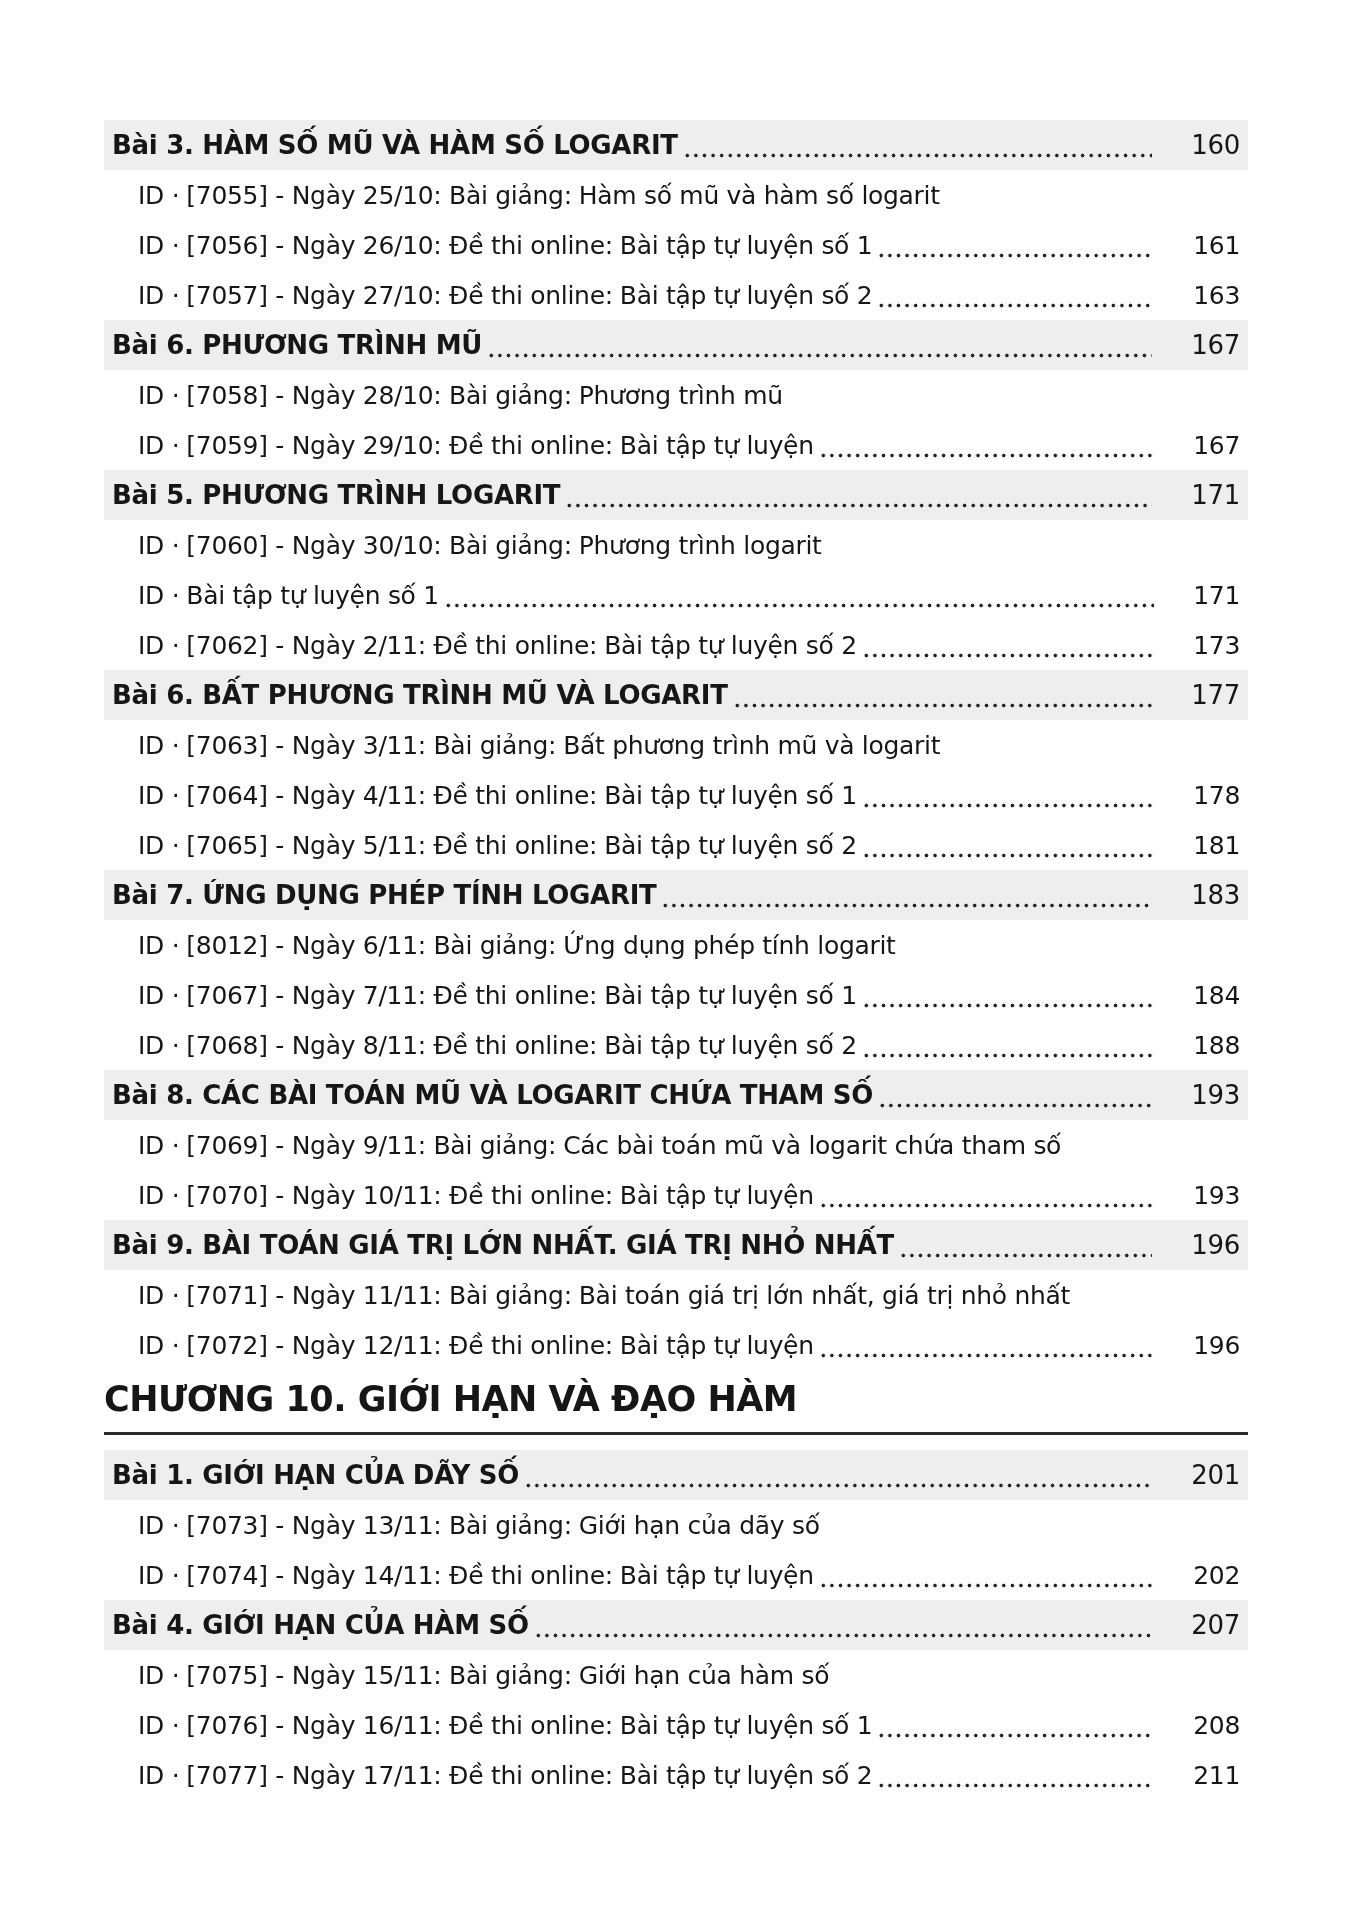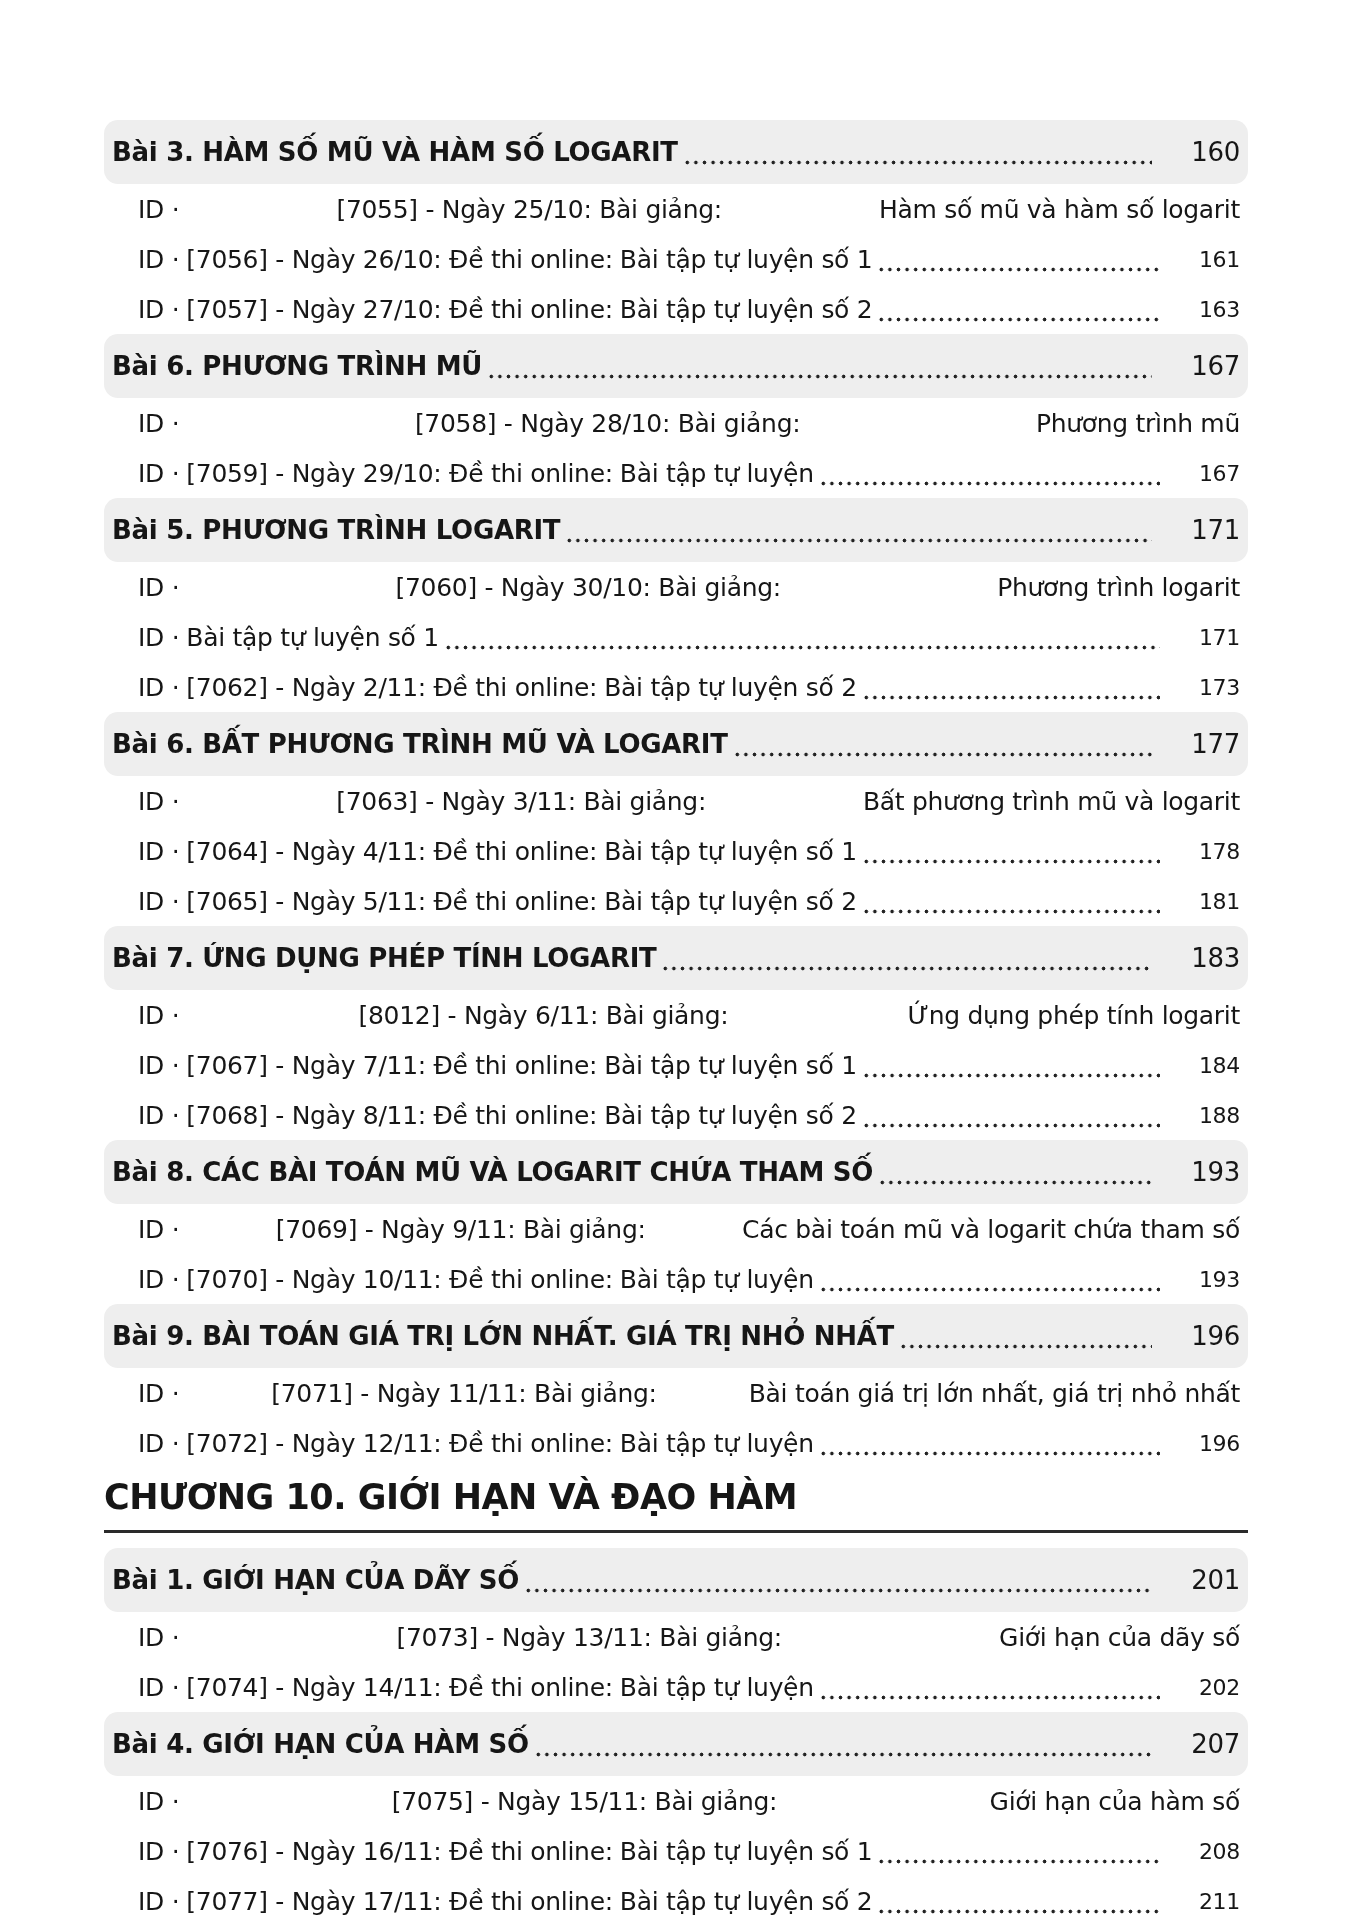--- a/index.html
+++ b/index.html
@@ -17,41 +17,39 @@
   }
   .row {
     display: flex;
     align-items: center;
     height: 50px;
     letter-spacing: -0.3px;
     white-space: nowrap;
   }
   .row.section {
     background: #eeeeee;
-    padding: 7px 8px;
+    padding: 0 8px;
     font-weight: 700;
     font-size: 26px;
-    border-radius: 14px;
   }
   .row.item {
     padding-left: 34px;
     padding-right: 8px;
     font-size: 25px;
-    justify-content: space-between;
   }
   .row.item .prefix { font-weight: 400; margin-right: 7px; }
   .row.item .bold   { font-weight: 400; margin-right: 7px; }
   .row.item .desc   { font-weight: 400; }
   .page-num {
     font-weight: 400;
     flex: 0 0 auto;
     margin-left: 37px;
   }
   .row.section .page-num { font-size: 26px; }
-  .row.item .page-num { font-size: 22px; }
+  .row.item .page-num { font-size: 25px; }
   .dots {
     flex: 1 1 auto;
     height: 50px;
     margin: 0 2px 0 5px;
     background-image: radial-gradient(circle, #222222 1.6px, transparent 2.1px);
     background-size: 8.6px 8.6px;
     background-repeat: repeat-x;
     background-position: 0 31px;
     min-width: 20px;
   }

